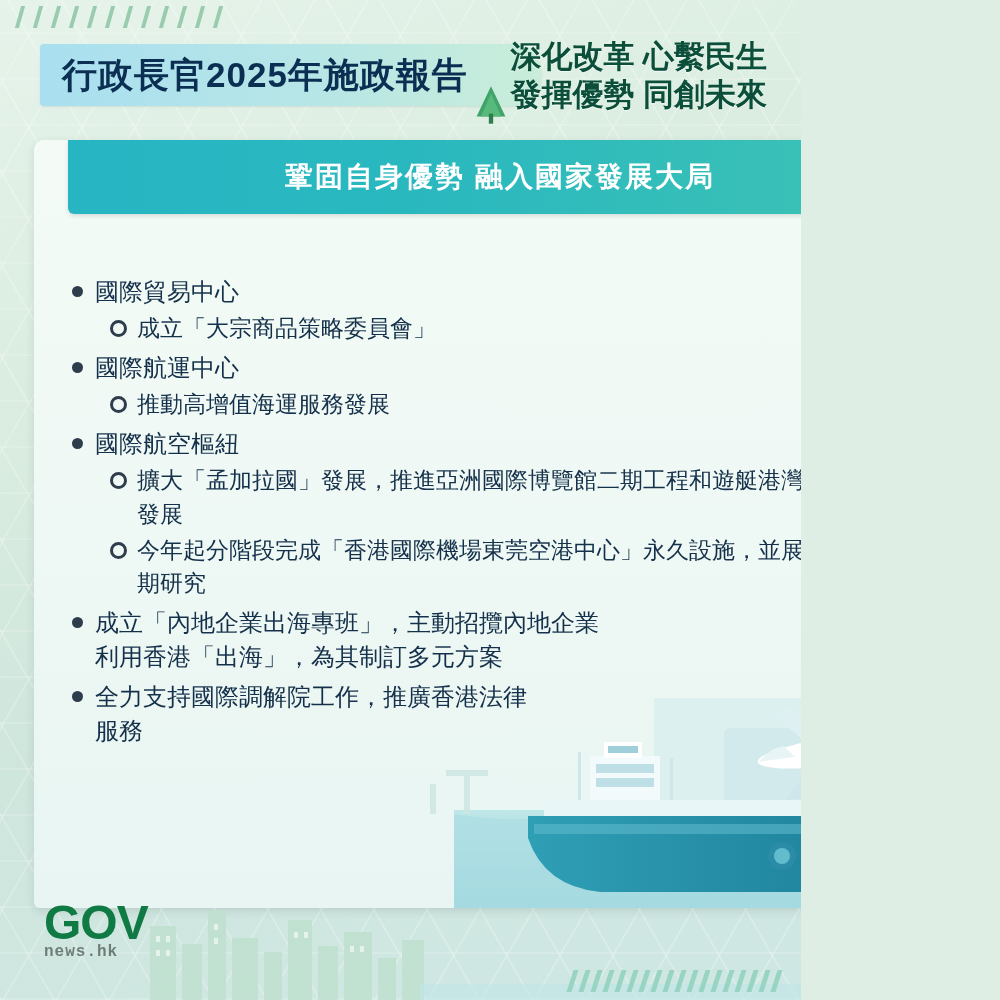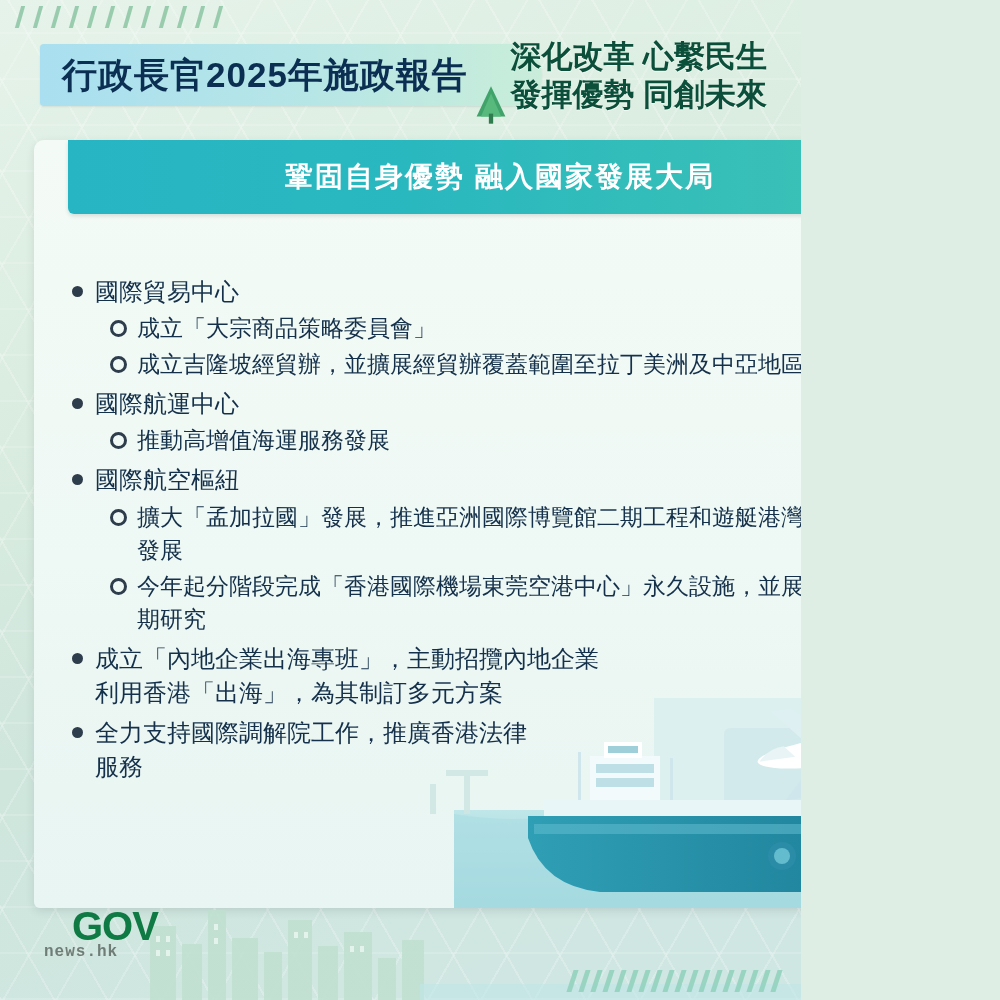--- a/index.html
+++ b/index.html
@@ -182,25 +182,24 @@
     z-index: 2;
     pointer-events: none;
   }
   .gov-logo {
     position: absolute;
     left: 44px; bottom: 40px;
     z-index: 7;
     line-height: .92;
   }
   .gov-logo .gov {
-    font-size: 40px;
+    font-size: 48px;
     font-weight: bold;
     color: #0f7a43;
     letter-spacing: -1px;
-    margin-left: 28px;
   }
   .gov-logo .news {
     font-size: 16px;
     font-weight: bold;
     color: #6f7d76;
     letter-spacing: 1px;
     font-family: Liberation Mono, monospace;
   }
   .bottom-stripes {
     position: absolute;
@@ -352,24 +351,20 @@
     <div class="content">
 
       <div class="bullet-group">
         <div class="lvl1">
           <span class="dot"></span>
           <span class="txt">國際貿易中心</span>
         </div>
         <div class="lvl2">
           <span class="ring"></span>
           <span class="txt">成立「大宗商品策略委員會」</span>
-        </div>
-        <div class="lvl2">
-          <span class="ring"></span>
-          <span class="txt">成立吉隆坡經貿辦，並擴展經貿辦覆蓋範圍至拉丁美洲及中亞地區</span>
         </div>
       </div>
 
       <div class="bullet-group">
         <div class="lvl1">
           <span class="dot"></span>
           <span class="txt">國際航運中心</span>
         </div>
         <div class="lvl2">
           <span class="ring"></span>

